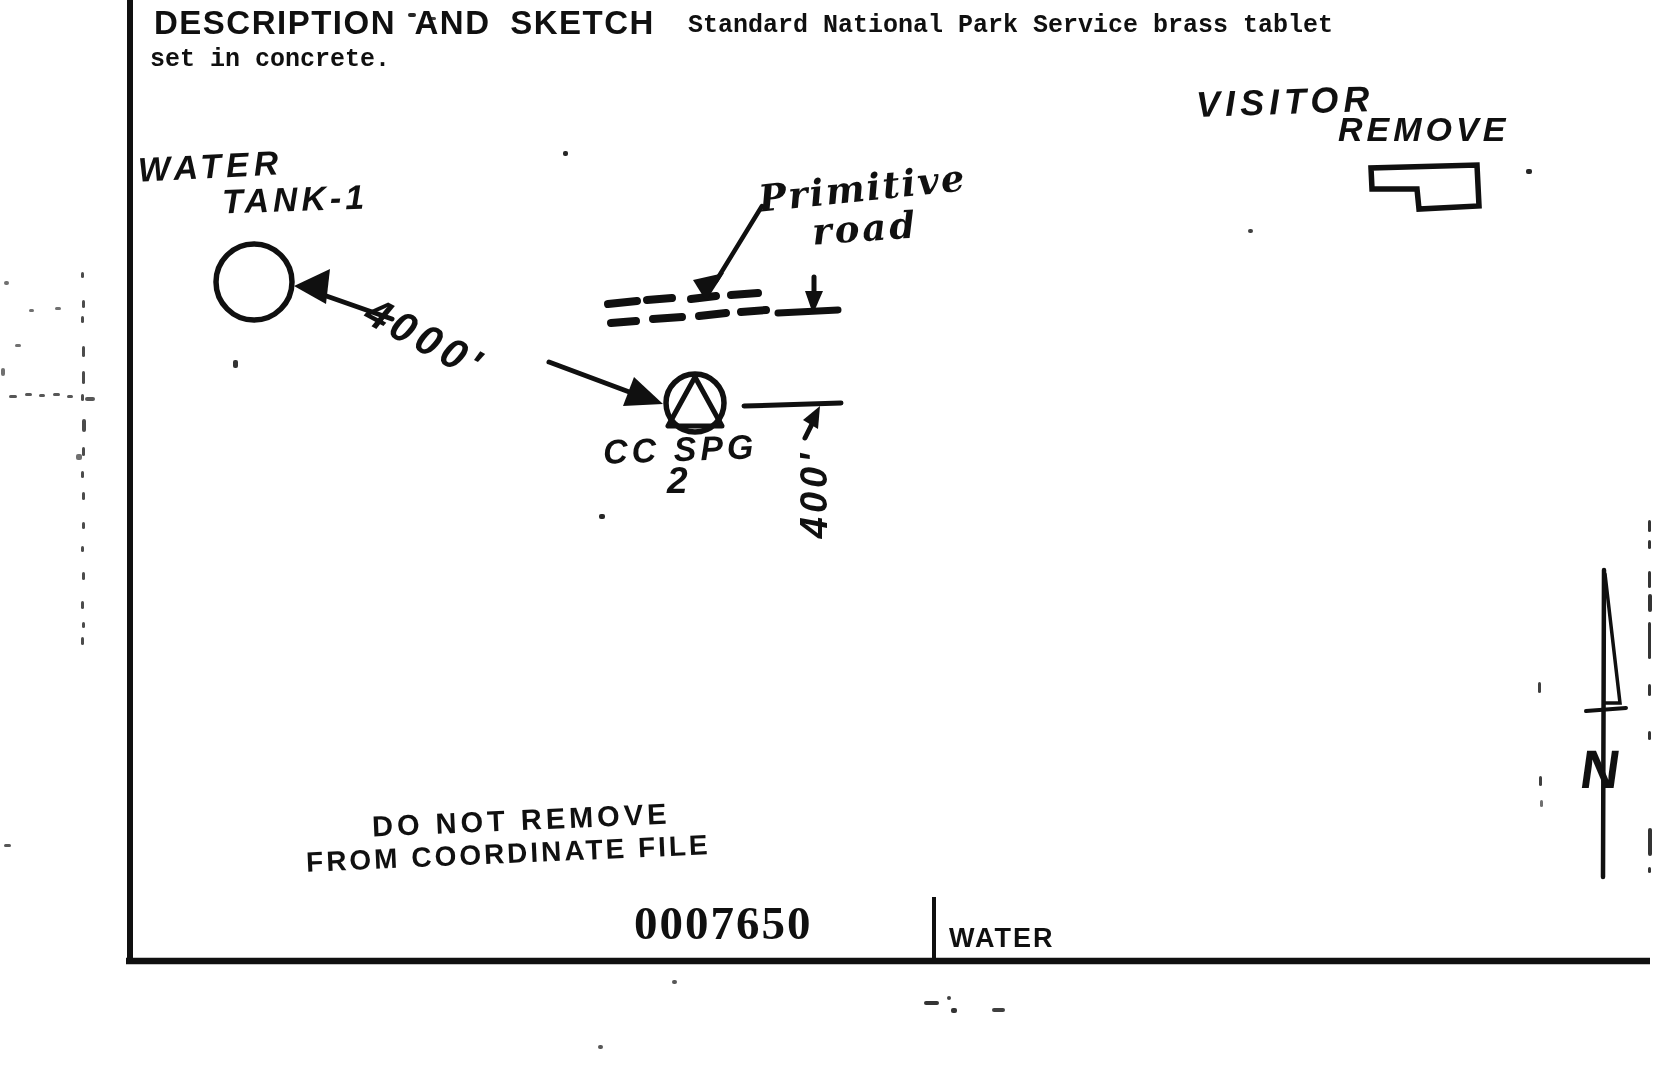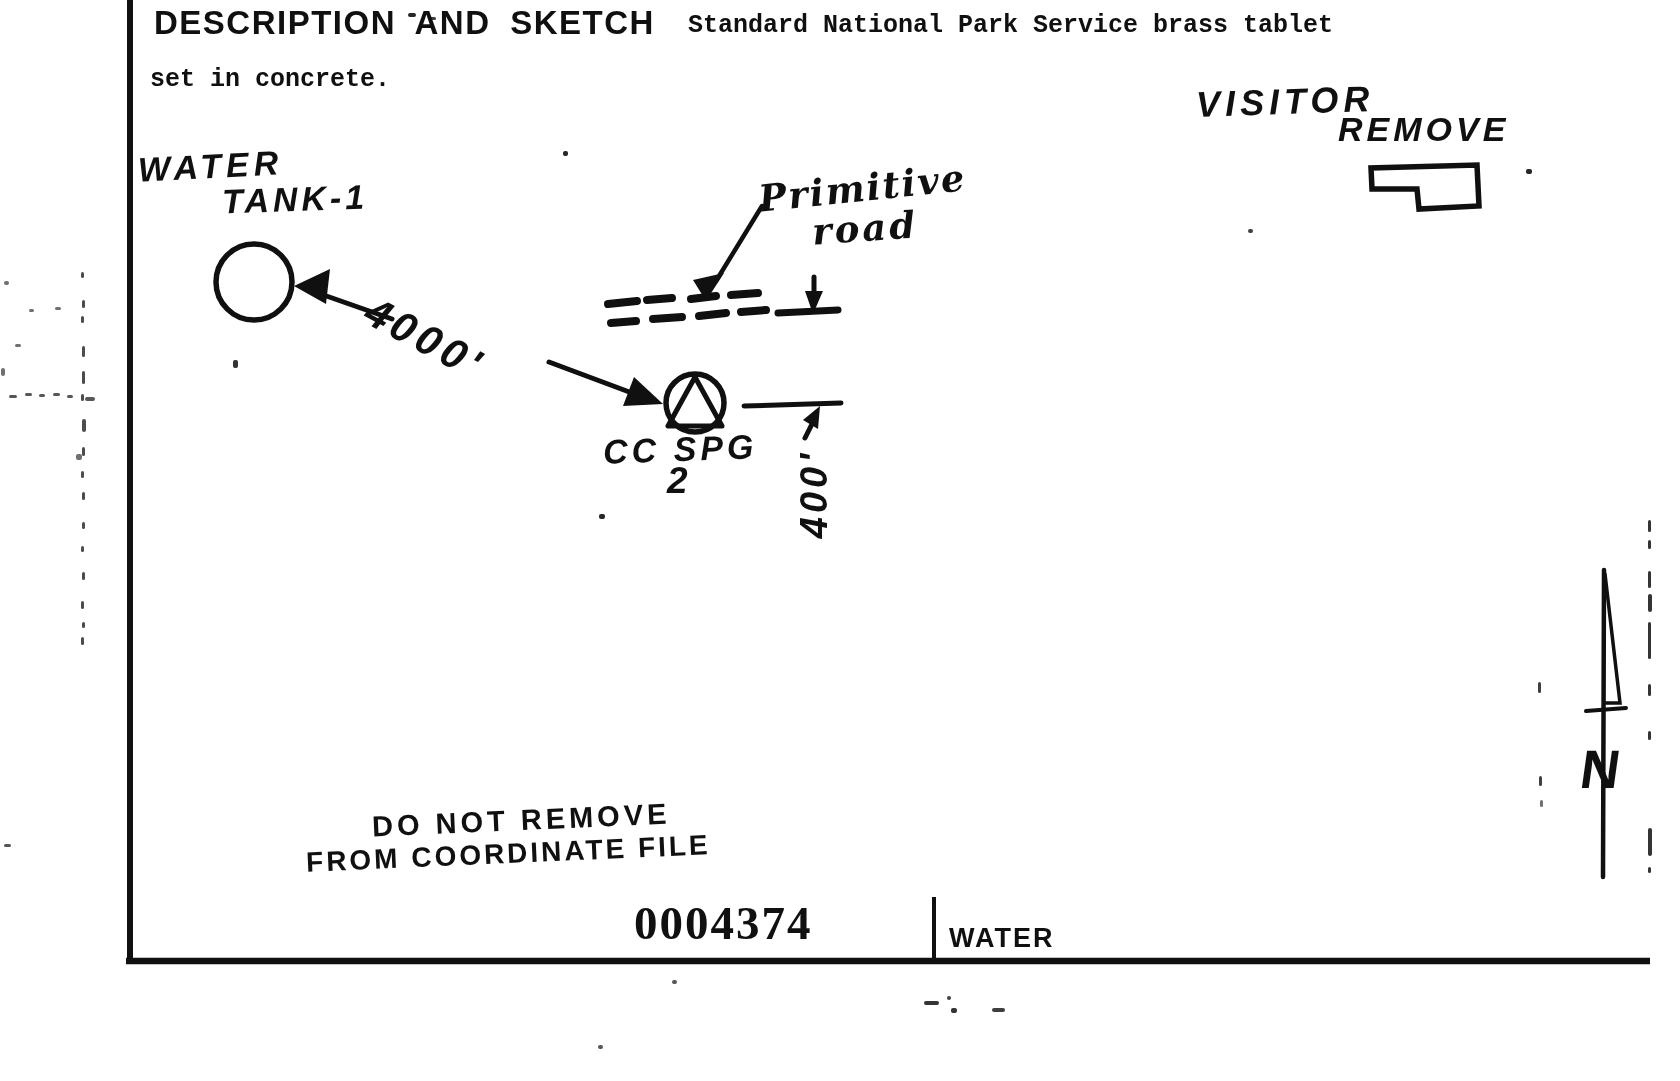--- a/index.html
+++ b/index.html
@@ -92,21 +92,21 @@
         <path d="M1605 574 L1620 703 L1605 703" stroke-width="3.5"></path>
         <path d="M1586 711 L1626 708" stroke-width="4"></path>
       </g>
     </g>
   </svg>
 
   <div class="txt typew" style="left:688px;top:13px;font-size:25px;">Standard National Park Service brass tablet</div>
 
   <div class="txt print" style="left:154px;top:6px;font-size:33px;letter-spacing:1.5px;word-spacing:9px;">DESCRIPTION AND SKETCH</div>
 
-  <div class="txt typew" style="left:150px;top:47px;font-size:25px;margin-top:20px;">set in concrete.</div>
+  <div class="txt typew" style="left:150px;top:47px;font-size:25px;">set in concrete.</div>
 
   <div class="txt hand" style="left:1196px;top:84px;font-size:36px;letter-spacing:5px;transform:rotate(-2deg);">VISITOR</div>
   <div class="txt hand" style="left:1338px;top:112px;font-size:34px;letter-spacing:4px;">REMOVE</div>
 
   <div class="txt hand" style="left:138px;top:149px;font-size:34px;letter-spacing:5px;transform:rotate(-3deg);">WATER</div>
   <div class="txt hand" style="left:222px;top:182px;font-size:34px;letter-spacing:4px;transform:rotate(-2deg);">TANK-1</div>
 
   <div class="txt hand" style="left:378px;top:290px;font-size:42px;letter-spacing:5px;transform:rotate(28deg);transform-origin:left top;">4000'</div>
 
   <div class="txt cursive" style="left:758px;top:170px;font-size:37px;letter-spacing:2px;transform:rotate(-6deg);">Primitive</div>
@@ -115,21 +115,21 @@
   <div class="txt hand" style="left:603px;top:432px;font-size:34px;letter-spacing:4px;transform:rotate(-2deg);">CC SPG</div>
   <div class="txt hand" style="left:667px;top:462px;font-size:37px;">2</div>
 
   <div class="txt hand" style="left:755px;top:472px;width:124px;height:44px;font-size:38px;letter-spacing:4px;text-align:center;transform:rotate(-90deg);">400'</div>
 
   <div class="txt print" style="left:1581px;top:742px;font-size:54px;font-weight:900;transform:skewX(-8deg);">N</div>
 
   <div class="txt stamp" style="left:372px;top:806px;font-size:29px;transform:rotate(-2.5deg);">DO NOT REMOVE</div>
   <div class="txt stamp" style="left:306px;top:840px;font-size:28px;letter-spacing:3px;transform:rotate(-2.5deg);">FROM COORDINATE FILE</div>
 
-  <div class="txt" style="left:634px;top:900px;font-size:47px;font-weight:900;letter-spacing:2px;font-family:'Liberation Serif','DejaVu Serif',serif;">0004374</div>
+  <div class="txt" style="left:634px;top:900px;font-size:47px;font-weight:900;letter-spacing:2px;font-family:'Liberation Serif','DejaVu Serif',serif;">0007650</div>
   <div class="txt print" style="left:949px;top:925px;font-size:27px;letter-spacing:2px;font-weight:600;">WATER</div>
 
   <div>
     <div class="noise" style="left:563px;top:151px;width:5px;height:5px;opacity:.9;"></div>
     <div class="noise" style="left:599px;top:514px;width:6px;height:5px;opacity:.9;"></div>
     <div class="noise" style="left:233px;top:360px;width:5px;height:8px;opacity:.85;"></div>
     <div class="noise" style="left:1248px;top:229px;width:5px;height:4px;opacity:.8;"></div>
     <div class="noise" style="left:1526px;top:169px;width:6px;height:5px;opacity:.9;"></div>
     <div class="noise" style="left:408px;top:13px;width:8px;height:4px;opacity:.9;"></div>
     <div class="noise" style="left:429px;top:17px;width:7px;height:3px;opacity:.8;"></div>

